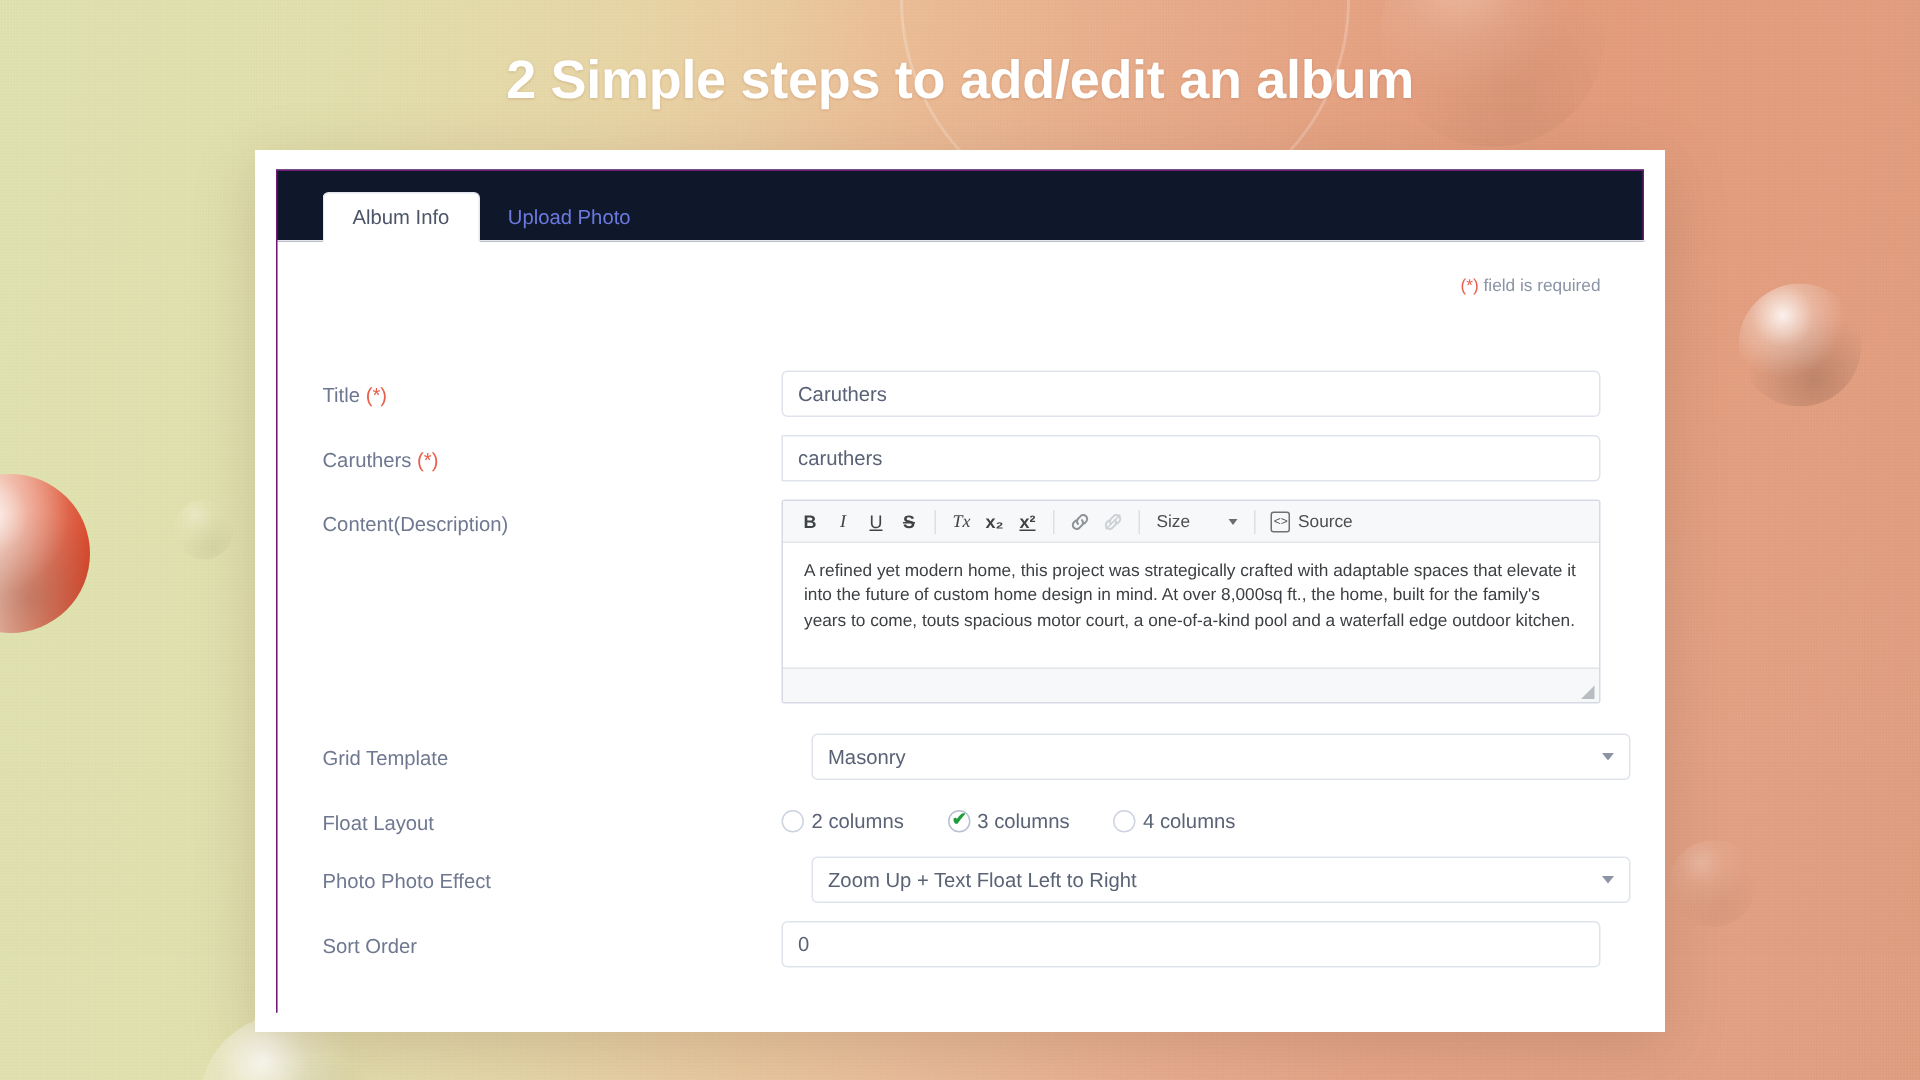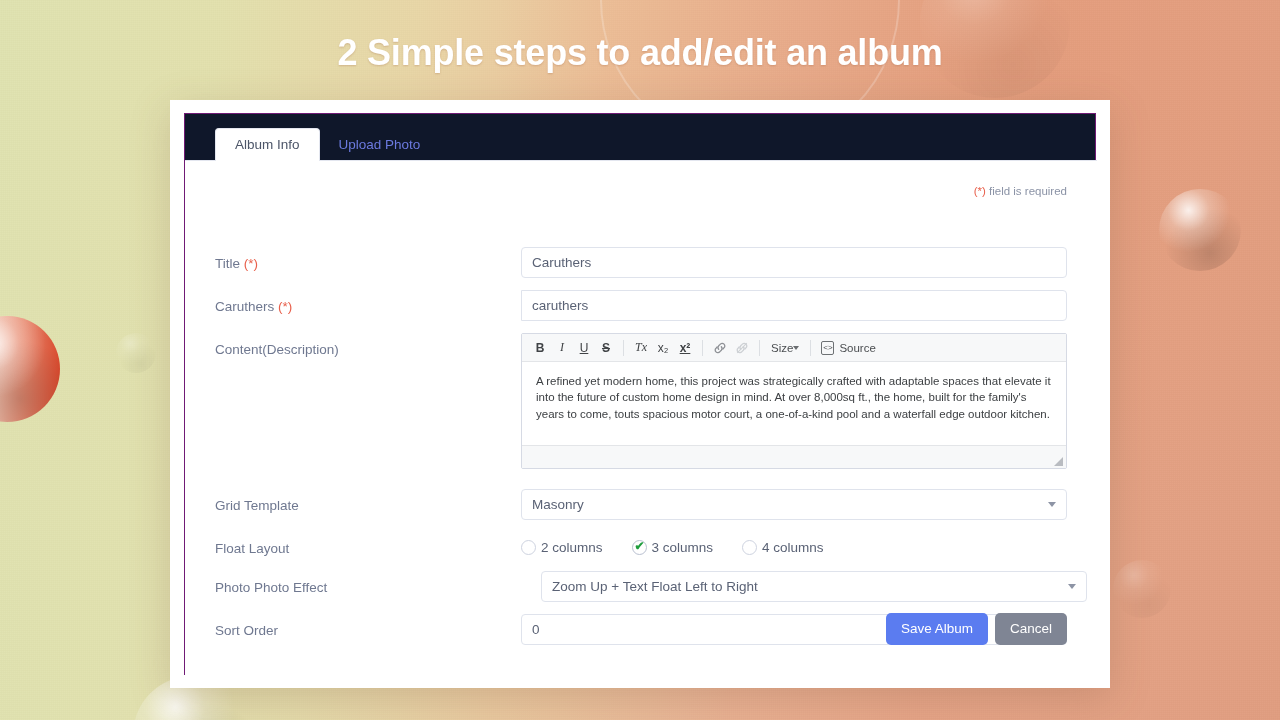--- a/index.html
+++ b/index.html
@@ -196,21 +196,21 @@
     display: flex; align-items: center; justify-content: center;
     font-size: 12px; color: #404346;
     cursor: pointer;
     padding: 0 2px;
   }
   .tb-btn.disabled { color: #c3c6ca; cursor: default; }
   .tb-sep {
     width: 1px; height: 16px; background: #dcdfe3; margin: 0 5px;
   }
   #tb-size {
-    display: flex; align-items: center; 
+    display: flex; align-items: center; gap: 26px;
     font-size: 11.5px; color: #4b4e51;
     cursor: pointer;
     padding: 0 4px;
   }
   .caret-dn {
     width: 0; height: 0;
     border-left: 3.5px solid transparent;
     border-right: 3.5px solid transparent;
     border-top: 4px solid #6a6d70;
   }
@@ -373,21 +373,21 @@
         <div class="lbl">Content(Description)</div>
         <div class="ctrl" style="top:-9px;">
           <div id="editor">
             <div id="editor-toolbar">
               <div class="tb-btn" style="font-weight:bold;">B</div>
               <div class="tb-btn" style="font-style:italic;font-family:'Liberation Serif',serif;">I</div>
               <div class="tb-btn" style="text-decoration:underline;">U</div>
               <div class="tb-btn" style="text-decoration:line-through;font-weight:bold;">S</div>
               <div class="tb-sep"></div>
               <div class="tb-btn" style="font-style:italic;font-family:'Liberation Serif',serif;">Tx</div>
-              <div class="tb-btn" style="font-weight:normal;">x₂</div>
+              <div class="tb-btn" style="font-weight:bold;">x₂</div>
               <div class="tb-btn" style="font-weight:bold;text-decoration:underline;">x²</div>
               <div class="tb-sep"></div>
               <div class="tb-btn">
                 <svg width="14" height="14" viewBox="0 0 16 16" aria-hidden="true">
                   <path d="M6.5 9.5a3 3 0 0 1 0-4l1.6-1.6a3 3 0 1 1 4.2 4.2l-1 1" fill="none" stroke="#8e9196" stroke-width="1.5" stroke-linecap="round"></path>
                   <path d="M9.5 6.5a3 3 0 0 1 0 4l-1.6 1.6a3 3 0 1 1-4.2-4.2l1-1" fill="none" stroke="#8e9196" stroke-width="1.5" stroke-linecap="round"></path>
                 </svg>
               </div>
               <div class="tb-btn disabled">
                 <svg width="14" height="14" viewBox="0 0 16 16" aria-hidden="true">
@@ -410,21 +410,21 @@
             <div id="editor-area">A refined yet modern home, this project was strategically crafted with adaptable spaces that elevate it into the future of custom home design in mind. At over 8,000sq ft., the home, built for the family's years to come, touts spacious motor court, a one-of-a-kind pool and a waterfall edge outdoor kitchen.</div>
             <div id="editor-footer">
               <div id="resize-grip"></div>
             </div>
           </div>
         </div>
       </div>
 
       <div class="row" style="top:337px;">
         <div class="lbl">Grid Template</div>
-        <div class="ctrl" style="top:-9px;">
+        <div class="ctrl" style="top:-9px;margin-left:20px;">
           <div class="sel-wrap">
             <select class="sel">
               <option>Masonry</option>
             </select>
             <span class="sel-caret"></span>
           </div>
         </div>
       </div>
 
       <div class="row" style="top:380px;">
@@ -461,20 +461,16 @@
         </div>
       </div>
 
       <div class="row" style="top:462px;">
         <div class="lbl">Sort Order</div>
         <div class="ctrl" style="top:-9px;">
           <input class="inp" value="0" style="">
         </div>
       </div>
 
-      <div id="actions">
-        <button class="btn" id="btn-save">Save Album</button>
-        <button class="btn" id="btn-cancel">Cancel</button>
-      </div>
 
     </div>
   </div>
 </div>
 
 </body></html>

